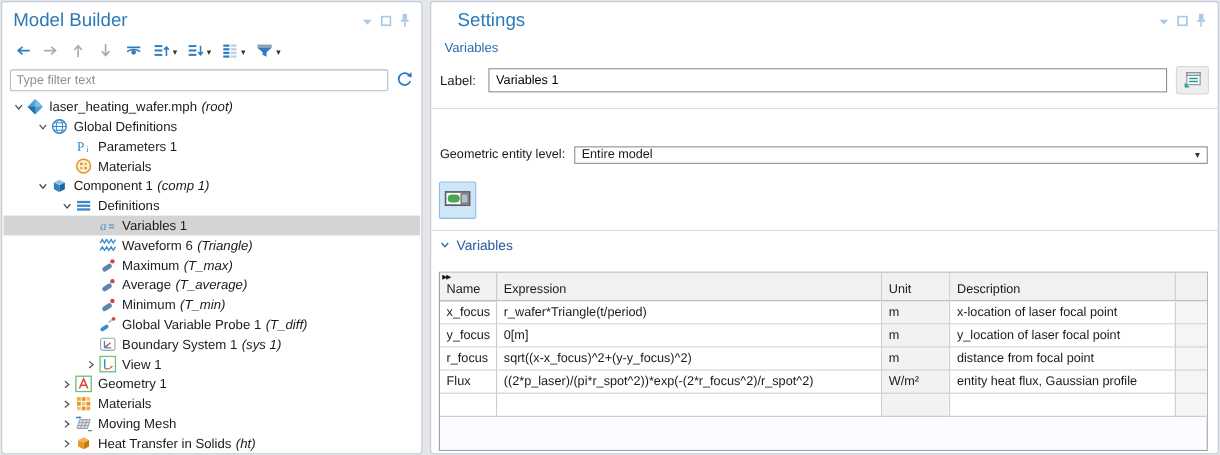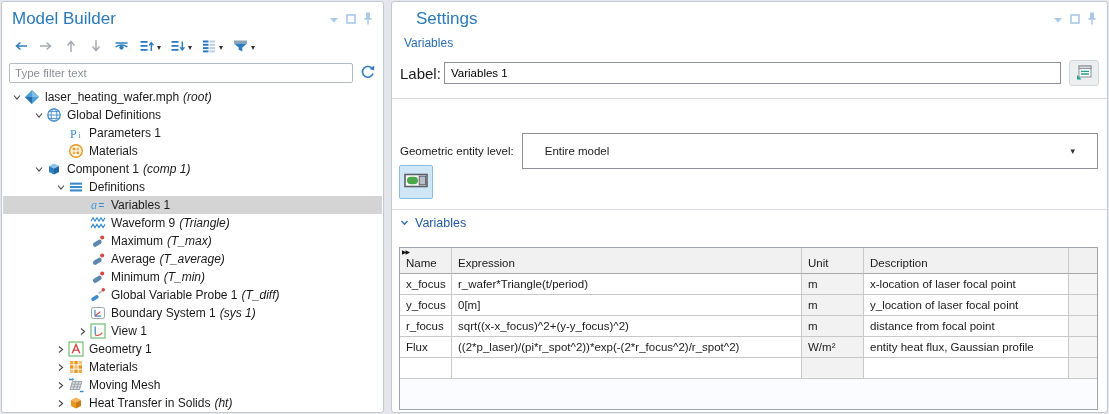--- a/index.html
+++ b/index.html
@@ -35,33 +35,33 @@
   .chev.exp svg{transform:rotate(90deg);}
   .t-ic{width:16px;height:16px;flex:none;margin-right:5px;display:inline-flex;}
   .t-ic svg{width:16px;height:16px;display:block;}
   .t-label{font-size:12px;}
   .t-suffix{font-style:italic;margin-left:4px;font-size:12px;}
 
   
   .st-head{top:6px;left:12px;right:10px;margin-left:12px;}
   .st-sub{position:absolute;top:34px;left:12px;color:#2a6daf;font-size:12px;}
   .label-row{position:absolute;top:57px;left:8px;right:8px;height:28px;display:flex;align-items:center;}
-  .label-row label{width:44px;flex:none;font-size:15px;}
+  .label-row label{width:44px;flex:none;font-size:12px;}
   .label-row input{flex:1;height:22px;box-sizing:border-box;border:1px solid #8a8f98;padding:0 6px;
                    font-family:"Liberation Sans",sans-serif;font-size:11.5px;outline:none;}
   .icon-btn{flex:none;width:30px;height:26px;margin-left:8px;border:1px solid #d4d7db;background:#eceef0;
             border-radius:3px;display:inline-flex;align-items:center;justify-content:center;padding:0;}
   .divider{position:absolute;left:0;right:0;height:1px;background:#d7dade;}
   .div1{top:96px;} .div2{top:207px;}
   .sec-title{position:absolute;left:8px;color:#235a9e;font-size:12.5px;}
   .ges-title{top:106px;}
   .ges-row{position:absolute;top:131px;left:8px;right:9px;display:flex;align-items:center;}
   .ges-label{flex:none;font-size:11.5px;margin-right:8px;}
-  .dropdown{flex:1;height:36px;box-sizing:border-box;border:1px solid #8a8f98;background:#fff;
-            display:flex;align-items:center;padding:0 22px;font-size:11.5px;}
+  .dropdown{flex:1;height:16px;box-sizing:border-box;border:1px solid #8a8f98;background:#fff;
+            display:flex;align-items:center;padding:0 6px;font-size:11.5px;}
   .dropdown .dd-text{flex:1;}
   .dd-caret{font-size:9px;color:#333;}
   .toggle-btn{position:absolute;top:163px;left:7px;width:34px;height:34px;box-sizing:border-box;
               background:#cfe6f7;border:1px solid #8fbde4;border-radius:2px;
               display:flex;align-items:center;justify-content:center;padding:0;}
   .sec-head{position:absolute;top:214px;left:8px;display:flex;align-items:center;gap:6px;cursor:default;}
   .sec-head .sec-inline{color:#235a9e;font-size:12.5px;}
 
   .vtable-wrap{position:absolute;left:7px;right:9px;top:245px;bottom:2px;
                border:1px solid #9fa4ab;box-sizing:border-box;background:#fbfcff;}
@@ -288,21 +288,21 @@
         </div>
         <div class="tree-row">
           <span style="width: 73px; flex: 0 0 auto;"></span>
           <span class="chev"></span>
           <span class="t-ic">
             <svg viewBox="0 0 16 16">
               <polyline points="1,6 3,2.8 5,6 7,2.8 9,6 11,2.8 13,6 15,2.8" fill="none" stroke="#3b8ac9" stroke-width="1.2"></polyline>
               <polyline points="1,12.6 3,9.4 5,12.6 7,9.4 9,12.6 11,9.4 13,12.6 15,9.4" fill="none" stroke="#3b8ac9" stroke-width="1.2"></polyline>
             </svg>
           </span>
-          <span class="t-label">Waveform 9</span>
+          <span class="t-label">Waveform 6</span>
           <em class="t-suffix">(Triangle)</em>
         </div>
         <div class="tree-row">
           <span style="width: 73px; flex: 0 0 auto;"></span>
           <span class="chev"></span>
           <span class="t-ic">
             <svg viewBox="0 0 16 16">
               <g transform="rotate(-33 8 9)">
                 <rect x="2" y="7.5" width="9.5" height="4.4" rx="2.1" fill="#5b87b0"></rect>
               </g>

